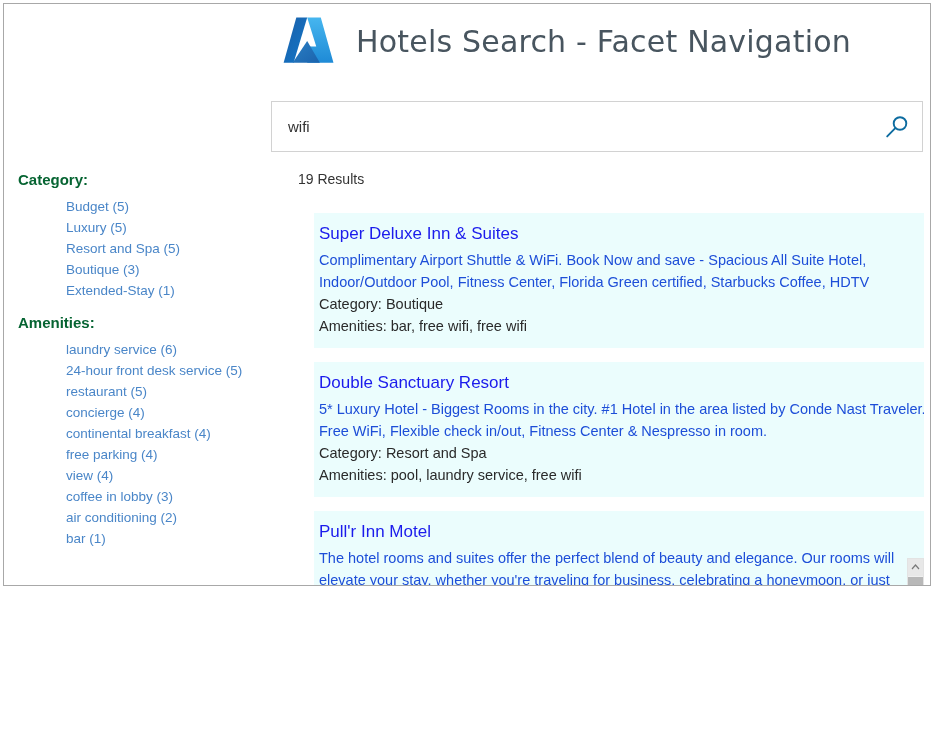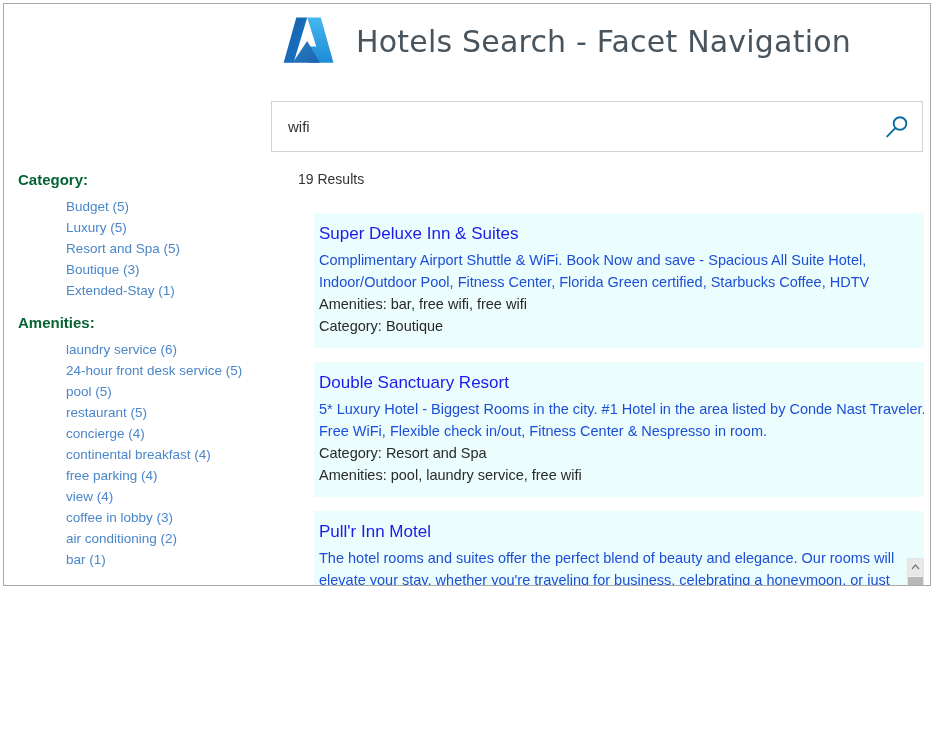--- a/index.html
+++ b/index.html
@@ -294,42 +294,41 @@
         <li><a class="facet-link">Boutique (3)</a></li>
         <li><a class="facet-link">Extended-Stay (1)</a></li>
       </ul>
     </div>
 
     <div class="facet-group">
       <div class="facet-heading">Amenities:</div>
       <ul class="facet-list">
         <li><a class="facet-link">laundry service (6)</a></li>
         <li><a class="facet-link">24-hour front desk service (5)</a></li>
-        <li><a class="facet-link">pool (5)</a></li>
         <li><a class="facet-link">restaurant (5)</a></li>
         <li><a class="facet-link">concierge (4)</a></li>
         <li><a class="facet-link">continental breakfast (4)</a></li>
         <li><a class="facet-link">free parking (4)</a></li>
         <li><a class="facet-link">view (4)</a></li>
         <li><a class="facet-link">coffee in lobby (3)</a></li>
         <li><a class="facet-link">air conditioning (2)</a></li>
         <li><a class="facet-link">bar (1)</a></li>
       </ul>
     </div>
 
   </div>
 
   <div class="results-panel">
     <div class="results-scroll">
 
       <div class="result-card">
         <a class="result-title">Super Deluxe Inn &amp; Suites</a>
         <p class="result-desc">Complimentary Airport Shuttle &amp; WiFi.  Book Now and save - Spacious All Suite Hotel, Indoor/Outdoor Pool, Fitness Center, Florida Green certified, Starbucks Coffee, HDTV</p>
+        <p class="result-meta">Category: Boutique</p>
         <p class="result-meta">Amenities: bar, free wifi, free wifi</p>
-        <p class="result-meta">Category: Boutique</p>
       </div>
 
       <div class="result-card">
         <a class="result-title">Double Sanctuary Resort</a>
         <p class="result-desc">5* Luxury Hotel - Biggest Rooms in the city.  #1 Hotel in the area listed by Conde Nast Traveler. Free WiFi, Flexible check in/out, Fitness Center &amp; Nespresso in room.</p>
         <p class="result-meta">Category: Resort and Spa</p>
         <p class="result-meta">Amenities: pool, laundry service, free wifi</p>
       </div>
 
       <div class="result-card">

